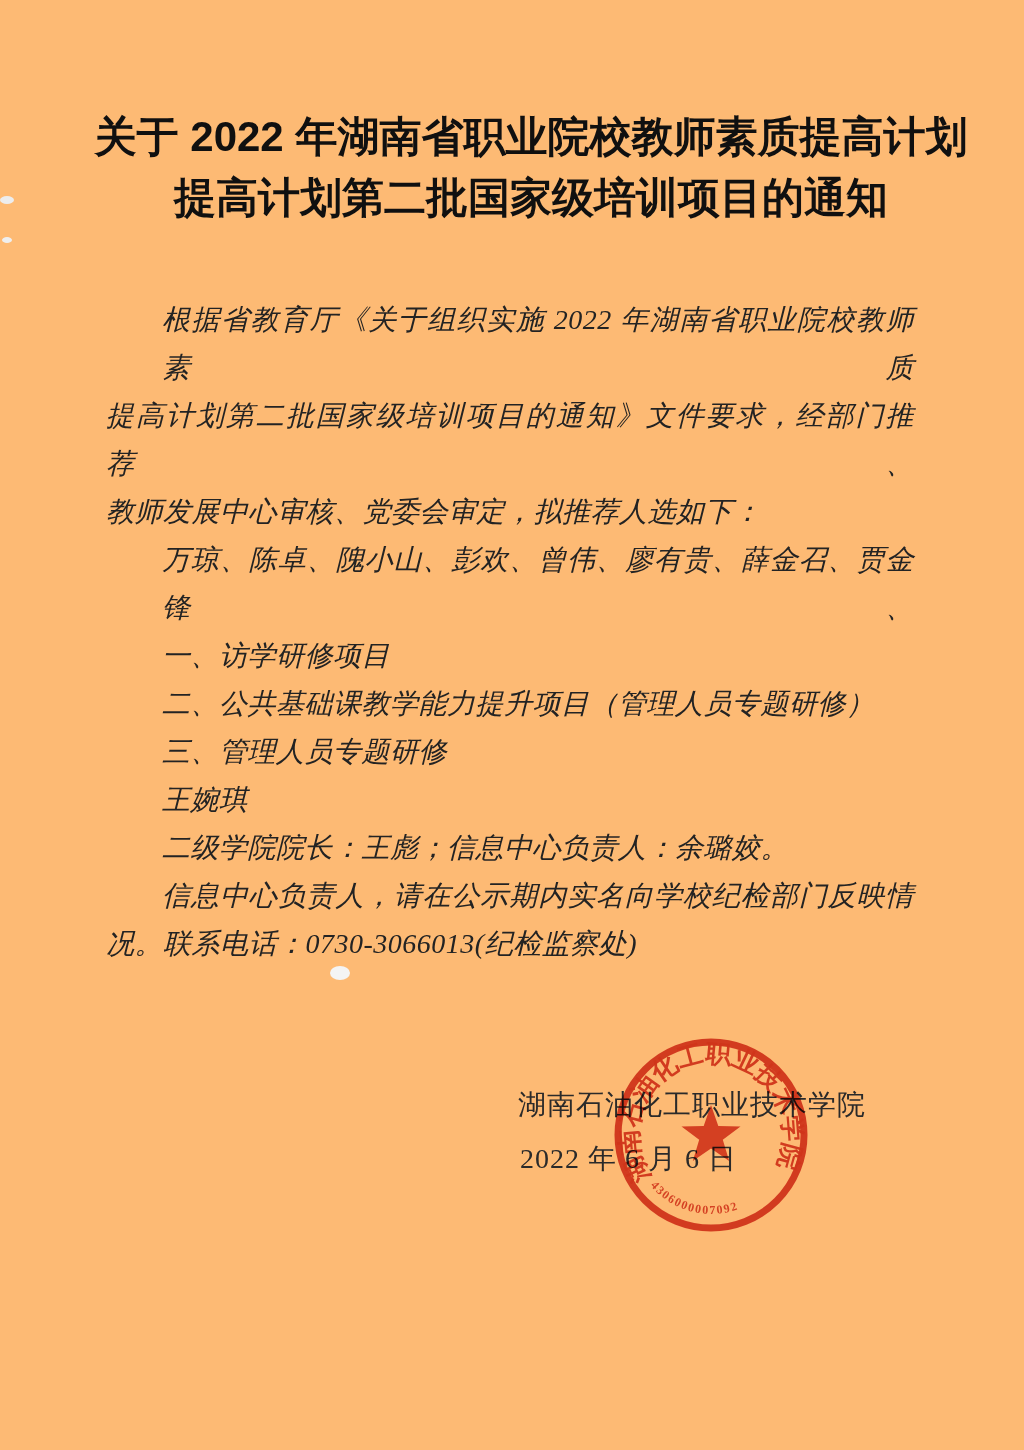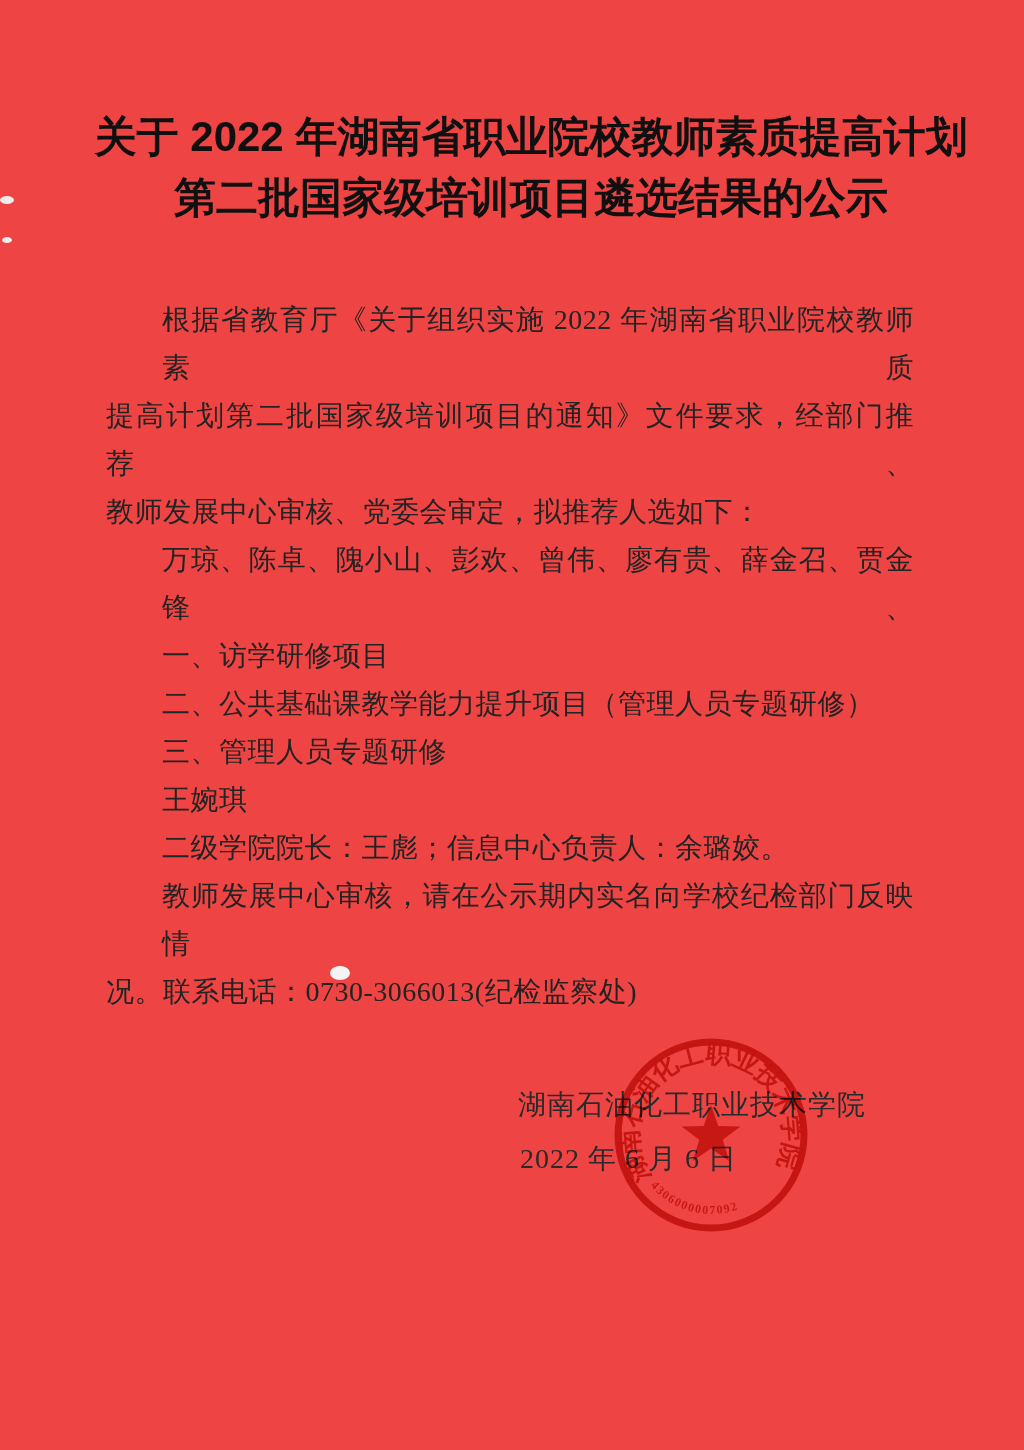--- a/index.html
+++ b/index.html
@@ -1,21 +1,21 @@
 <!DOCTYPE html>
 <html><head>
 <meta charset="utf-8">
 <style>
   html, body { margin: 0; padding: 0; background: #e8e8e8; }
   .page {
     position: relative;
     width: 1024px;
     height: 1450px;
     margin: 0 auto;
-    background: #ef4444;
+    background: #fdba74;
     overflow: hidden;
     font-family: "Liberation Serif", "DejaVu Serif", serif;
     color: #1f1f1f;
   }
   
   .title-block {
     position: absolute;
     top: 106px;
     left: 0;
     width: 1024px;
@@ -32,20 +32,21 @@
   
   .body-block {
     position: absolute;
     top: 296px;
     left: 106px;
     width: 808px;
     font-size: 28px;
     line-height: 48px;
     letter-spacing: 0.5px;
     color: #232323;
+    font-style: italic;
   }
   .line { white-space: nowrap; }
   .line.indent { padding-left: 56px; }
   .line.justify {
     white-space: normal;
     text-align: justify;
     text-align-last: justify;
     text-justify: inter-character;
   }
   
@@ -95,34 +96,34 @@
 <body>
 
 <div class="page">
 
   <div class="smudge s1"></div>
   <div class="smudge s2"></div>
   <div class="smudge s3"></div>
 
   <div class="title-block">
     <div>关于 2022 年湖南省职业院校教师素质提高计划</div>
-    <div>第二批国家级培训项目遴选结果的公示</div>
+    <div>提高计划第二批国家级培训项目的通知</div>
   </div>
 
   <div class="body-block">
     <div class="line indent justify">根据省教育厅《关于组织实施 2022 年湖南省职业院校教师素质</div>
     <div class="line justify">提高计划第二批国家级培训项目的通知》文件要求，经部门推荐、</div>
     <div class="line">教师发展中心审核、党委会审定，拟推荐人选如下：</div>
     <div class="line indent justify">万琼、陈卓、隗小山、彭欢、曾伟、廖有贵、薛金召、贾金锋、</div>
     <div class="line indent">一、访学研修项目</div>
     <div class="line indent">二、公共基础课教学能力提升项目（管理人员专题研修）</div>
     <div class="line indent">三、管理人员专题研修</div>
     <div class="line indent">王婉琪</div>
     <div class="line indent">二级学院院长：王彪；信息中心负责人：余璐姣。</div>
-    <div class="line indent justify">教师发展中心审核，请在公示期内实名向学校纪检部门反映情</div>
+    <div class="line indent justify">信息中心负责人，请在公示期内实名向学校纪检部门反映情</div>
     <div class="line">况。联系电话：0730-3066013(纪检监察处)</div>
   </div>
 
   <div class="sig-org">湖南石油化工职业技术学院</div>
   <div class="sig-date">2022 年 6 月 6 日</div>
 
   <svg class="seal" viewBox="0 0 240 240">
     <defs>
       <path id="ringArc" d="M 59.2 161.9 A 73 73 0 1 1 178.8 161.9" fill="none"></path>
       <path id="codeArc" d="M 55.9 167.5 A 79 79 0 0 0 182.1 167.5" fill="none"></path>

